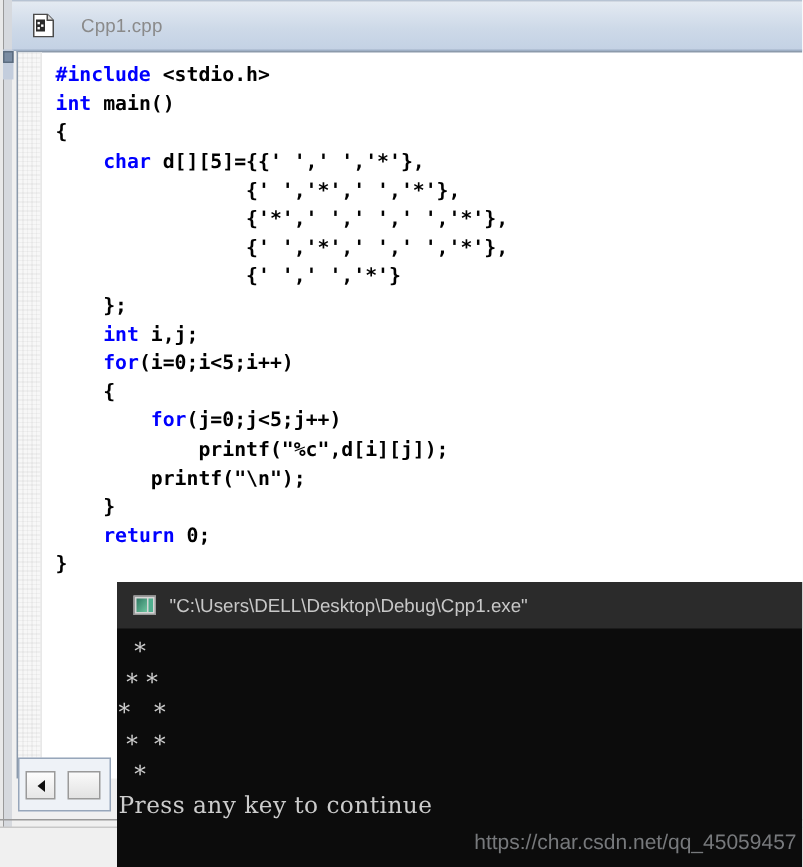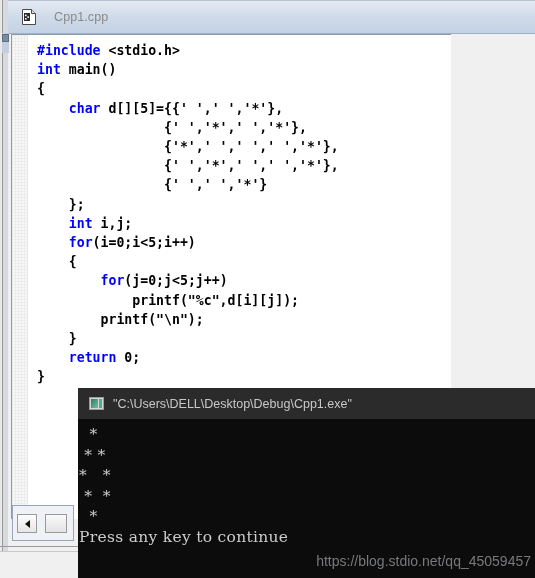--- a/index.html
+++ b/index.html
@@ -77,21 +77,21 @@
     color: #8a8a8a;
     white-space: nowrap;
     letter-spacing: 0.1px;
     margin-left: 12px;
   }
 
   
   #editor-outer {
     position: absolute;
     left: 11px; top: 34px;
-    width: 440px; height: 485px;
+    width: 524px; height: 485px;
     background: #ffffff;
     border-top: 1px solid #8c9aab;
     border-left: 1px solid #8c9aab;
     box-sizing: border-box;
   }
   #editor-margin {
     position: absolute;
     left: 0; top: 0;
     width: 16px; height: 100%;
     background: #f7f7f7;
@@ -315,16 +315,16 @@
       <span id="console-title-text">"C:\Users\DELL\Desktop\Debug\Cpp1.exe"</span>
     </div>
     <div id="console-body">
       <pre id="console-text">  *
  * *
 *   *
  *  *
   *
 Press any key to continue</pre>
     </div>
-    <div id="watermark">https://blog.stdio.net/qq_45059457</div>
+    <div id="watermark">https://char.csdn.net/qq_45059457</div>
   </div>
 
 </div>
 
 </body></html>

